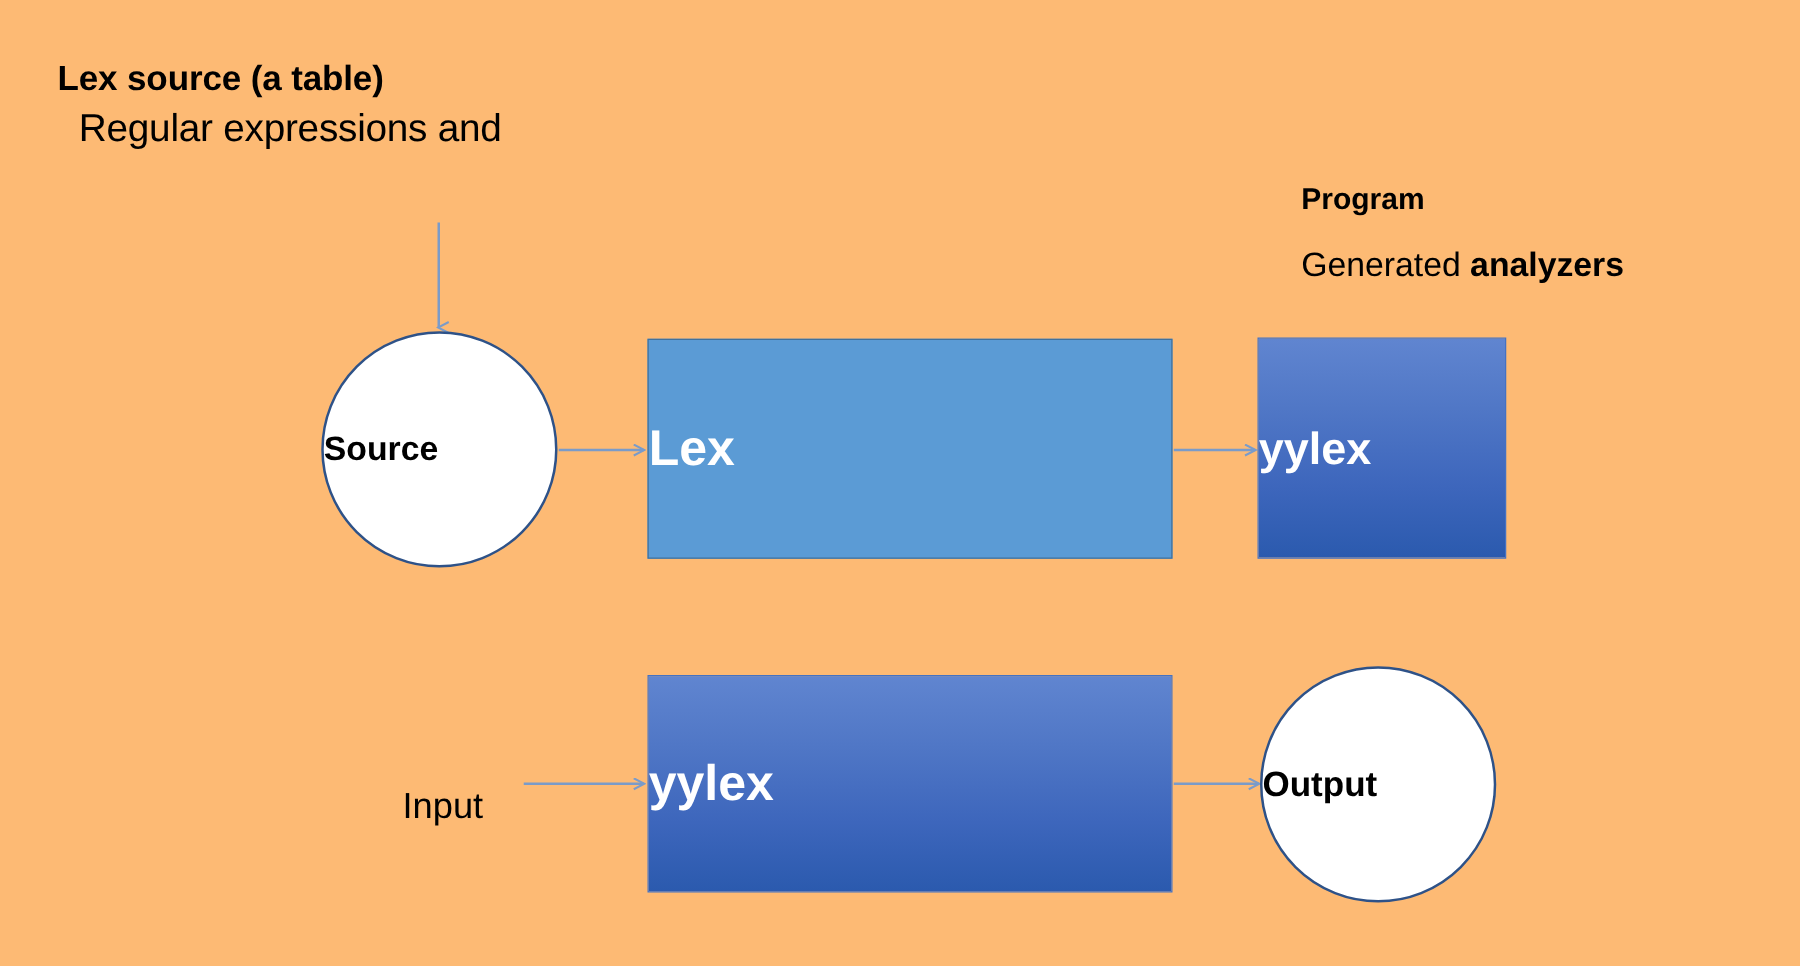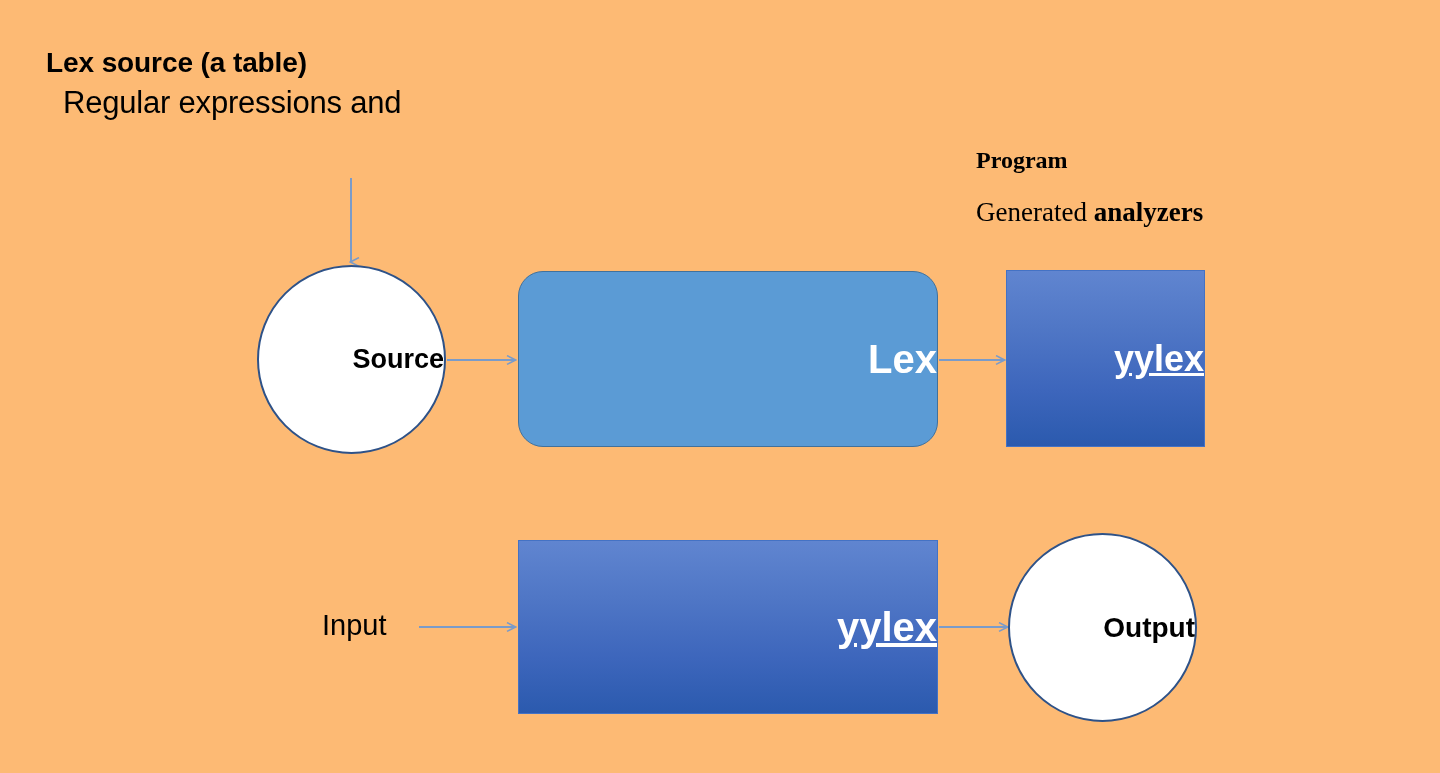--- a/index.html
+++ b/index.html
@@ -43,62 +43,60 @@
     letter-spacing: -0.1px;
     margin-bottom: 2px;
   }
   #annot-lex-source .ln.body {
     font-size: 31px;
     letter-spacing: -0.2px;
     margin-left: 17px;
   }
 
   #annot-program {
-    left: 976px;
+    left: 1041px;
     top: 145px;
     font-size: 27px;
-    font-family: Liberation Serif, serif;
   }
   #annot-program .ln.head {
     font-weight: bold;
     font-size: 24px;
     margin-bottom: 3px;
   }
   #annot-program .ln.body {
     font-size: 27px;
     margin-top: 19px;
   }
 
   
   .node {
     position: absolute;
     display: flex;
     align-items: center;
-    justify-content: flex-end;
+    justify-content: flex-start;
     box-sizing: border-box;
   }
 
   .circle {
     border-radius: 50%;
     border: 2px solid #2E5288;
     background: #ffffff;
     color: #000000;
   }
 
   .rect-flat {
     background: #5B9BD5;
     border: 1px solid #41719C;
     color: #ffffff;
   }
 
   .rect-grad {
     background: linear-gradient(to bottom, #6085D0 0%, #5077C6 32%, #3D66BC 68%, #2B5AAE 100%);
     border: 1px solid #4472C4;
     color: #ffffff;
-    text-decoration: underline;
   }
 
   .node-label {
     font-family: "Liberation Sans", sans-serif;
     user-select: none;
   }
 
   
   #node-source {
     left: 257px;
@@ -109,21 +107,20 @@
   #node-source .node-label {
     font-size: 27px;
     font-weight: bold;
   }
 
   #node-lex {
     left: 518px;
     top: 271px;
     width: 420px;
     height: 176px;
-    border-radius: 25px;
   }
   #node-lex .node-label {
     font-size: 40px;
     font-weight: bold;
   }
 
   #node-yylex-top {
     left: 1006px;
     top: 270px;
     width: 199px;
@@ -153,21 +150,21 @@
   }
   #node-output .node-label {
     font-size: 28px;
     font-weight: bold;
   }
 
   
   #label-input {
     position: absolute;
     left: 322px;
-    top: 609px;
+    top: 629px;
     font-size: 29px;
     color: #000000;
     white-space: nowrap;
   }
 
   
   #connectors {
     position: absolute;
     left: 0;
     top: 0;

